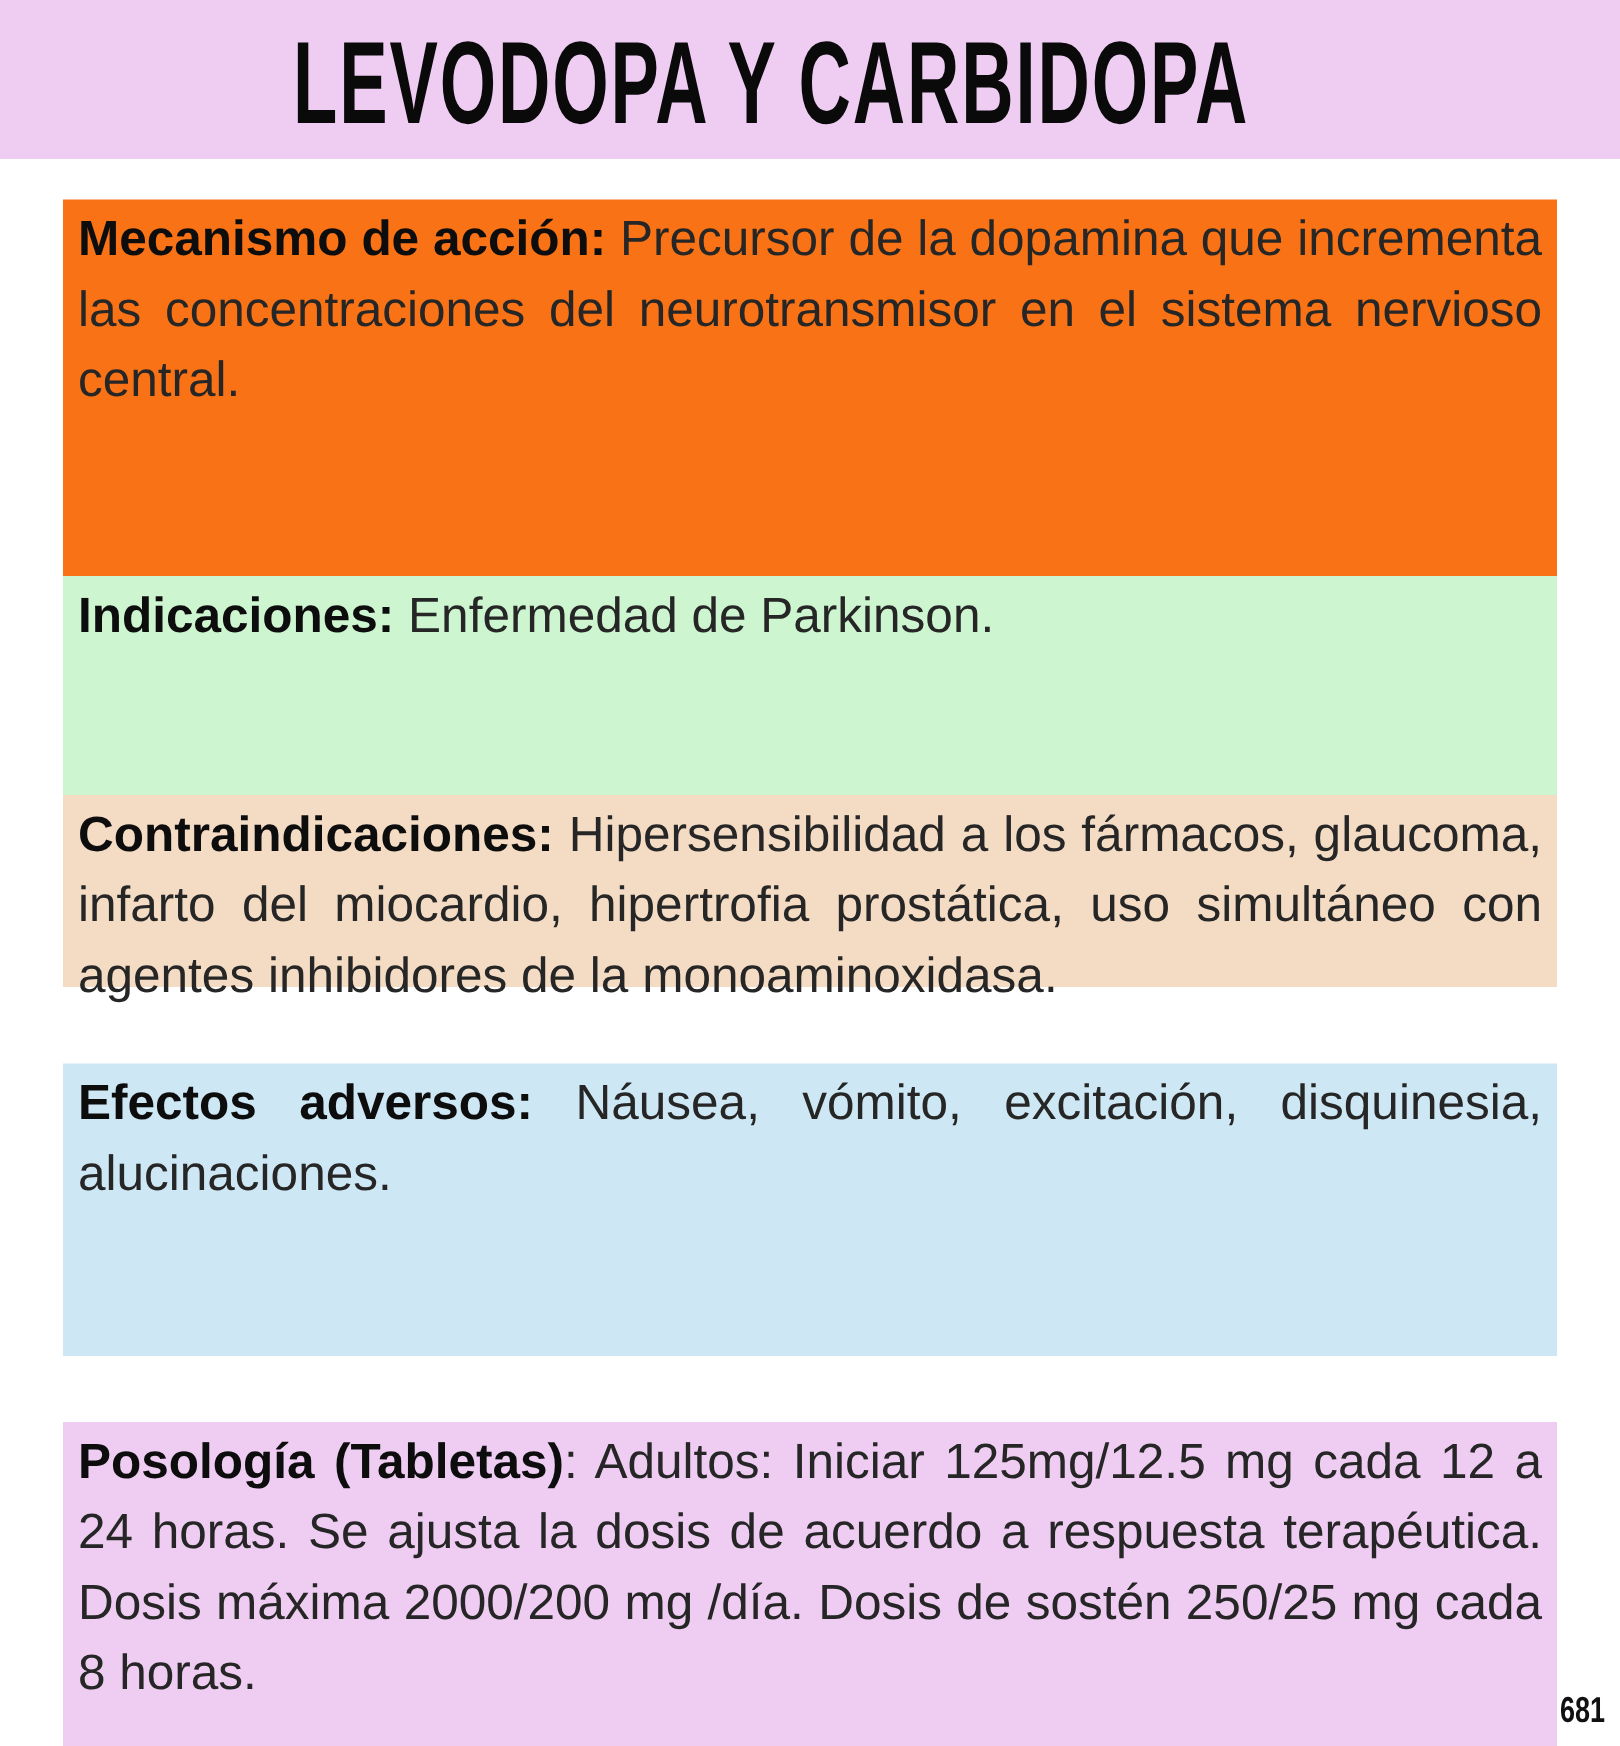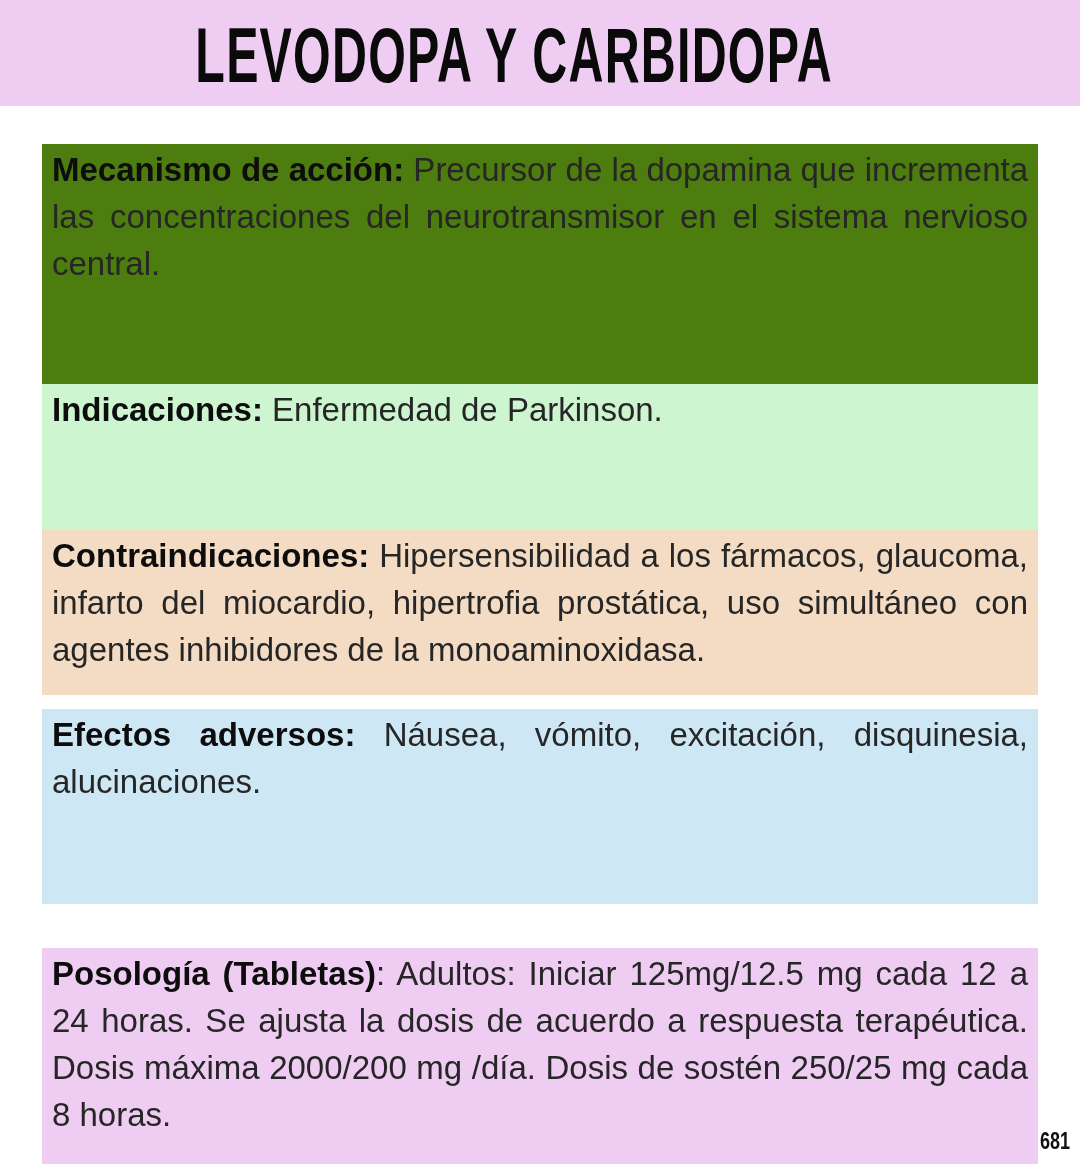--- a/index.html
+++ b/index.html
@@ -62,29 +62,29 @@
       transform-origin: left;
     }
   </style>
 </head>
 <body>
 
 <div class="header">
   <div class="header-title">LEVODOPA Y CARBIDOPA</div>
 </div>
 
-<div class="card" style="top:144px;height:252px;background:#4d7c0f;">
+<div class="card" style="top:133px;height:252px;background:#f97316;">
   <p><span class="label">Mecanismo de acción:</span><span> Precursor de la dopamina que incrementa las concentraciones del neurotransmisor en el sistema nervioso central.</span></p>
 </div>
 
 <div class="card" style="top:356px;height:159px;background:#CDF5D0;margin-top:28px;">
   <p><span class="label">Indicaciones:</span><span>  Enfermedad de Parkinson.</span></p>
 </div>
 
-<div class="card" style="top:530px;height:165px;background:#F4DCC4;">
+<div class="card" style="top:530px;height:128px;background:#F4DCC4;">
   <p><span class="label">Contraindicaciones:</span><span>  Hipersensibilidad a los fármacos, glaucoma, infarto del miocardio, hipertrofia prostática, uso simultáneo con agentes inhibidores de la monoaminoxidasa.</span></p>
 </div>
 
 <div class="card" style="top:709px;height:195px;background:#CDE7F4;">
   <p><span class="label">Efectos adversos:</span><span> Náusea, vómito, excitación, disquinesia, alucinaciones.</span></p>
 </div>
 
 <div class="card" style="top:948px;height:228px;background:#EFCDF3;">
   <p><span class="label">Posología (Tabletas)</span><span>: Adultos: Iniciar 125mg/12.5 mg cada 12 a 24 horas. Se ajusta la dosis de acuerdo a respuesta terapéutica. Dosis máxima 2000/200 mg /día. Dosis de sostén 250/25 mg cada 8 horas.</span></p>
 </div>

